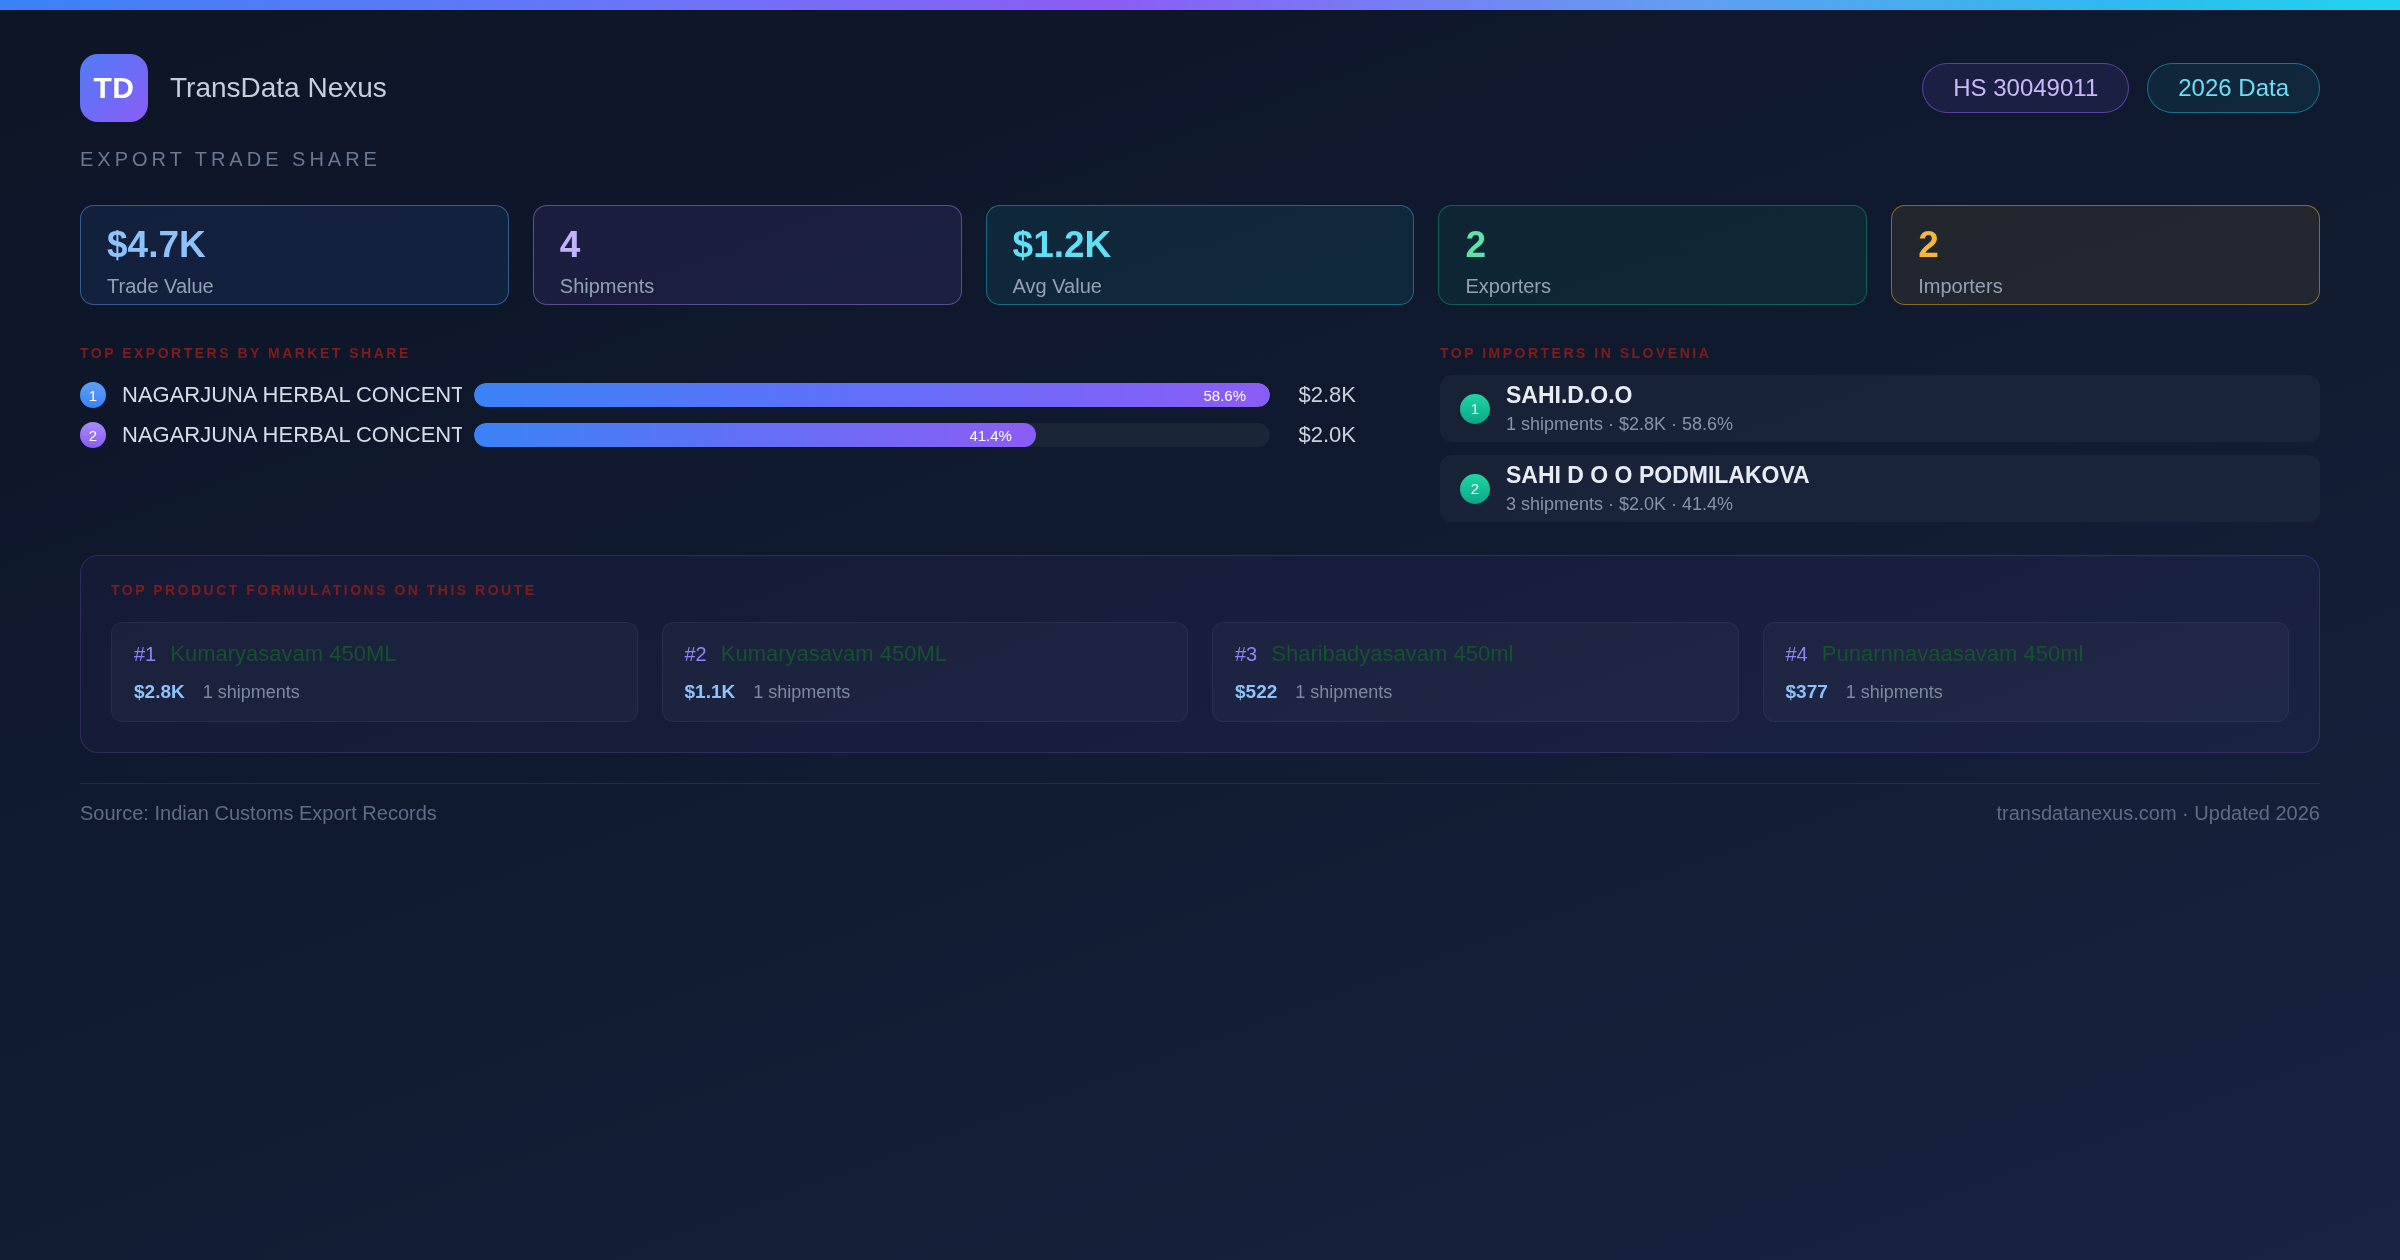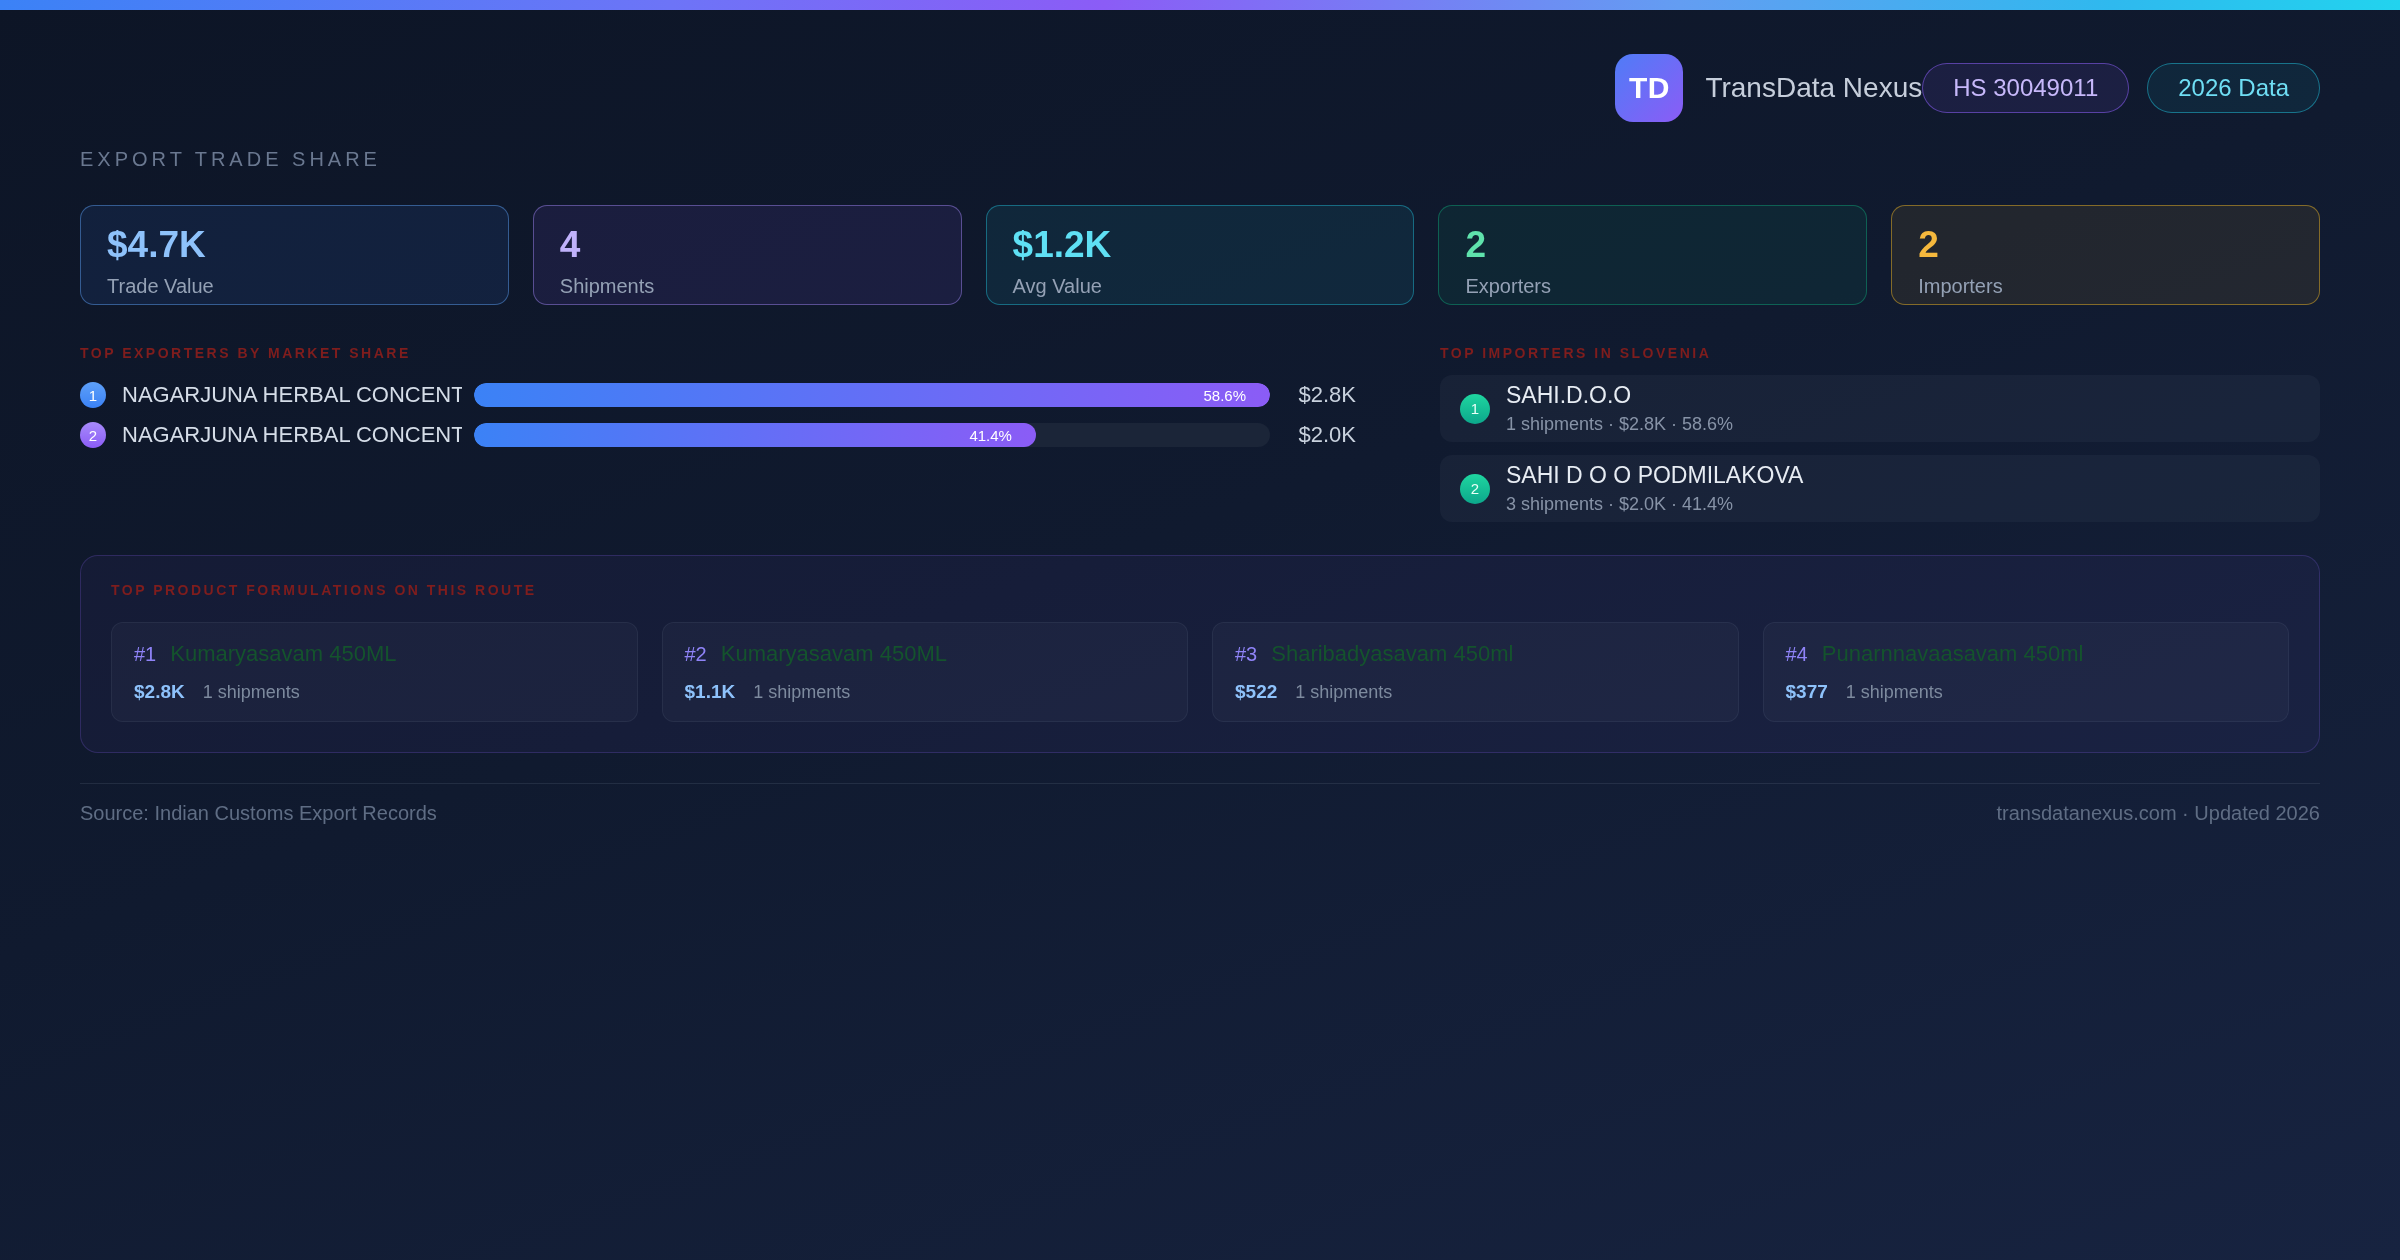--- a/index.html
+++ b/index.html
@@ -6,21 +6,21 @@
   html,body { width:2400px; height:1260px; }
   body {
     font-family:"Liberation Sans","DejaVu Sans",sans-serif;
     background:linear-gradient(160deg,#0d1526 0%,#101a2f 45%,#172340 100%);
     color:#e2e8f0; overflow:hidden;
   }
   .topbar { height:10px;
     background:linear-gradient(90deg,#3b82f6 0%,#6d74f7 28%,#8b5cf6 46%,#639df2 70%,#2fb9ee 88%,#22d3ee 100%); }
   .container { width:2240px; margin:0 auto; padding-top:44px; }
 
-  .header-row { display:flex; align-items:center; justify-content:flex-end; }
+  .header-row { display:flex; align-items:center; justify-content:space-between; }
   .brand { display:flex; align-items:center; gap:22px; }
   .logo { width:68px; height:68px; border-radius:18px;
     background:linear-gradient(135deg,#4f7cf7,#8b5cf6);
     display:flex; align-items:center; justify-content:center;
     font-size:30px; font-weight:600; color:#ffffff; letter-spacing:.5px; }
   .app-name { font-size:28px; color:#c6cedb; }
   .badges { display:flex; gap:18px; }
   .chip { height:50px; padding:12px 30px; border-radius:26px; display:flex; align-items:center; font-size:24px; }
   .chip--hs   { background:rgba(139,92,246,.10); border:1.5px solid rgba(139,92,246,.55); color:#c7b8fa; }
   .chip--year { background:rgba(34,211,238,.07); border:1.5px solid rgba(34,211,238,.45); color:#6fdef4; }
@@ -60,21 +60,21 @@
   .exp-pct { font-size:15px; color:#ffffff; padding-right:24px; white-space:nowrap; }
   .exp-value { width:72px; text-align:right; font-size:22px; color:#c9d2de; }
 
   .imp-rows { margin-top:14px; display:flex; flex-direction:column; gap:13px; }
   .imp-card { height:67px; border-radius:12px; background:rgba(148,163,184,.06);
     display:flex; align-items:center; padding:0 20px; }
   .imp-rank { width:30px; height:30px; border-radius:50%; flex:0 0 30px;
     background:linear-gradient(180deg,#1fd6a0,#0ca78b);
     display:flex; align-items:center; justify-content:center; font-size:15px; color:#eafff7; }
   .imp-info { margin-left:16px; }
-  .imp-name { font-size:23px; color:#e7ecf3; font-weight:400; }
+  .imp-name { font-size:23px; color:#e7ecf3; font-weight:700; }
   .imp-meta { font-size:18px; color:#8793a7; margin-top:5px; }
 
   .products { margin-top:33px; border-radius:18px; padding:26px 30px 30px;
     background:rgba(139,92,246,.05); border:1.5px solid rgba(139,102,246,.22); }
   .prod-cards { display:flex; gap:24px; margin-top:24px; }
   .prod-card { flex:1; border-radius:12px; padding:18px 22px;
     background:rgba(148,163,184,.05); border:1px solid rgba(148,163,184,.09); }
   .prod-top { display:flex; align-items:baseline; gap:14px; }
   .prod-rank { color:#8f83f7; font-size:20px; }
   .prod-name { color:#14532d; font-size:22px; font-weight:400; }

